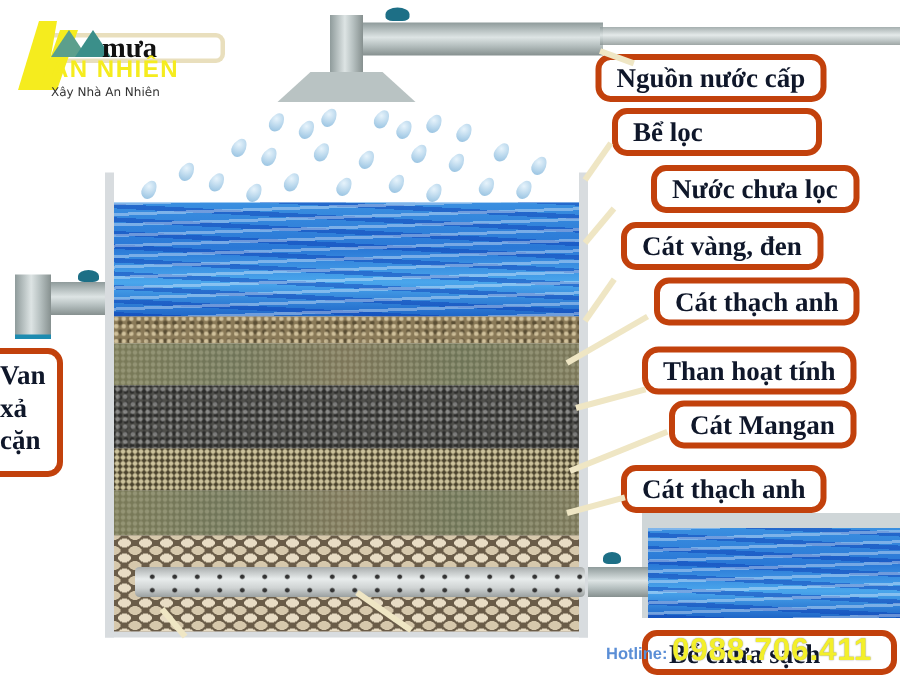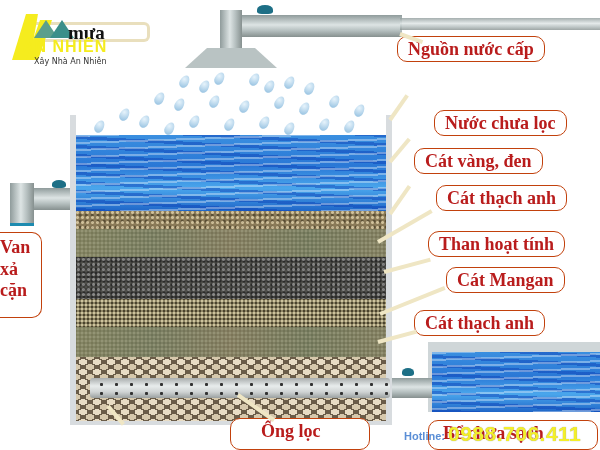--- a/index.html
+++ b/index.html
@@ -2,24 +2,24 @@
 <html><head>
   <meta charset="utf-8">
   <style>
     * { box-sizing: border-box; margin: 0; padding: 0; }
     body { width: 600px; height: 450px; background: #ffffff; overflow: hidden; position: relative; font-family: "Liberation Serif", "DejaVu Serif", serif; }
     #stage { position: absolute; left: 0; top: 0; width: 600px; height: 450px; }
 
     .label {
       position: absolute;
       background: #ffffff;
-      border: 1px solid #c2410c;
+      border: 4px solid #c2410c;
       border-radius: 10px;
       font-weight: bold;
-      color: #b91c1c;
+      color: #0f172a;
       font-size: 18px;
       line-height: 1;
       padding: 3px 10px;
       white-space: nowrap;
     }
     .leader { position: absolute; height: 4px; background: #efe6c4; transform-origin: 0 50%; }
 
     
     .tank-wall { position: absolute; background: #d8dcdf; }
     .layer { position: absolute; left: 76px; width: 310px; }
@@ -81,21 +81,21 @@
 
   <div style="position:absolute;left:0;top:10px;width:150px;height:60px;">
     <div style="position:absolute;left:30px;top:12px;width:120px;height:20px;border:3px solid #e9dfbd;border-radius:6px;border-left:none;"></div>
     <svg class="logo-m" width="70" height="46" viewBox="0 0 70 46" style="left:12px;top:4px;">
       <polygon points="0,46 14,0 26,0 18,46" fill="#f5ec1e"></polygon>
       <polygon points="14,46 28,6 40,6 26,46" fill="#f5ec1e"></polygon>
       <polygon points="22,24 34,6 46,24" fill="#5c9f8c"></polygon>
       <polygon points="38,24 50,6 62,24" fill="#3b8f8a"></polygon>
     </svg>
     <div class="logo-text" style="left:68px;top:12px;font-size:19px;color:#111;">mưa</div>
-    <div class="logo-text" style="left:22px;top:28px;font-size:16px;color:#f5ec1e;font-family:'Liberation Sans',sans-serif;letter-spacing:1px;">AN NHIÊN</div>
+    <div class="logo-text" style="left:34px;top:28px;font-size:16px;color:#f5ec1e;font-family:'Liberation Sans',sans-serif;letter-spacing:1px;">AN NHIÊN</div>
     <div style="position:absolute;left:34px;top:47px;font-size:8px;color:#333;font-family:'DejaVu Sans',sans-serif;">Xây Nhà An Nhiên</div>
   </div>
 
   <div class="pipe" style="left:220px;top:10px;width:22px;height:38px;"></div>
   <div class="pipe-h" style="left:242px;top:15px;width:160px;height:22px;"></div>
   <div class="pipe-h" style="left:400px;top:18px;width:200px;height:12px;opacity:0.8;"></div>
   <div class="valve" style="left:257px;top:5px;width:16px;height:9px;"></div>
   <div style="position:absolute;left:185px;top:48px;width:0;height:0;border-left:22px solid transparent;border-right:22px solid transparent;border-bottom:20px solid #b9c3c3;width:92px;"></div>
 
   <div>
@@ -149,37 +149,37 @@
     <div>cặn</div>
   </div>
 
   <div style="position:absolute;left:428px;top:342px;width:172px;height:70px;background:#cfd6d8;">
     <div class="water" style="position:absolute;left:4px;top:10px;right:0;bottom:0;"></div>
   </div>
   <div class="pipe-h" style="left:392px;top:378px;width:40px;height:20px;"></div>
   <div class="valve" style="left:402px;top:368px;width:12px;height:8px;"></div>
 
   <div class="label" style="left:397px;top:36px;font-size:18px;">Nguồn nước cấp</div>
+  <div class="label" style="left:408px;top:72px;width:140px;">Bể lọc</div>
   <div class="label" style="left:434px;top:110px;">Nước chưa lọc</div>
   <div class="label" style="left:414px;top:148px;font-family:Liberation Serif, serif;">Cát vàng, đen</div>
   <div class="label" style="left:436px;top:185px;">Cát thạch anh</div>
   <div class="label" style="left:428px;top:231px;border-radius:11px;">Than hoạt tính</div>
   <div class="label" style="left:446px;top:267px;">Cát Mangan</div>
   <div class="label" style="left:414px;top:310px;">Cát thạch anh</div>
 
   <div class="leader" style="left:400px;top:32px;width:24px;transform:rotate(20deg);"></div>
   <div class="leader" style="left:390px;top:118px;width:30px;transform:rotate(-55deg);"></div>
   <div class="leader" style="left:390px;top:160px;width:30px;transform:rotate(-50deg);"></div>
   <div class="leader" style="left:390px;top:212px;width:34px;transform:rotate(-55deg);"></div>
   <div class="leader" style="left:378px;top:240px;width:62px;transform:rotate(-30deg);"></div>
   <div class="leader" style="left:384px;top:270px;width:48px;transform:rotate(-15deg);"></div>
   <div class="leader" style="left:380px;top:312px;width:70px;transform:rotate(-22deg);"></div>
   <div class="leader" style="left:378px;top:340px;width:40px;transform:rotate(-15deg);"></div>
 
-  <div class="label" style="left:230px;top:418px;width:140px;height:32px;padding-left:30px;">Ống lọc</div>
   <div class="leader" style="left:108px;top:404px;width:24px;transform:rotate(50deg);"></div>
   <div class="leader" style="left:238px;top:393px;width:44px;transform:rotate(35deg);"></div>
 
   <div class="label" style="left:428px;top:420px;width:170px;height:30px;padding-left:14px;">Bể chưa sạch</div>
 
   <div class="watermark" style="left:404px;top:430px;font-size:11px;color:#5a8ed6;">Hotline:</div>
   <div class="watermark" style="left:448px;top:422px;font-size:21px;color:#f3ef2a;text-shadow:0 0 1px #888;letter-spacing:0.5px;">0988.706.411</div>
 </div>
 
 </body></html>

